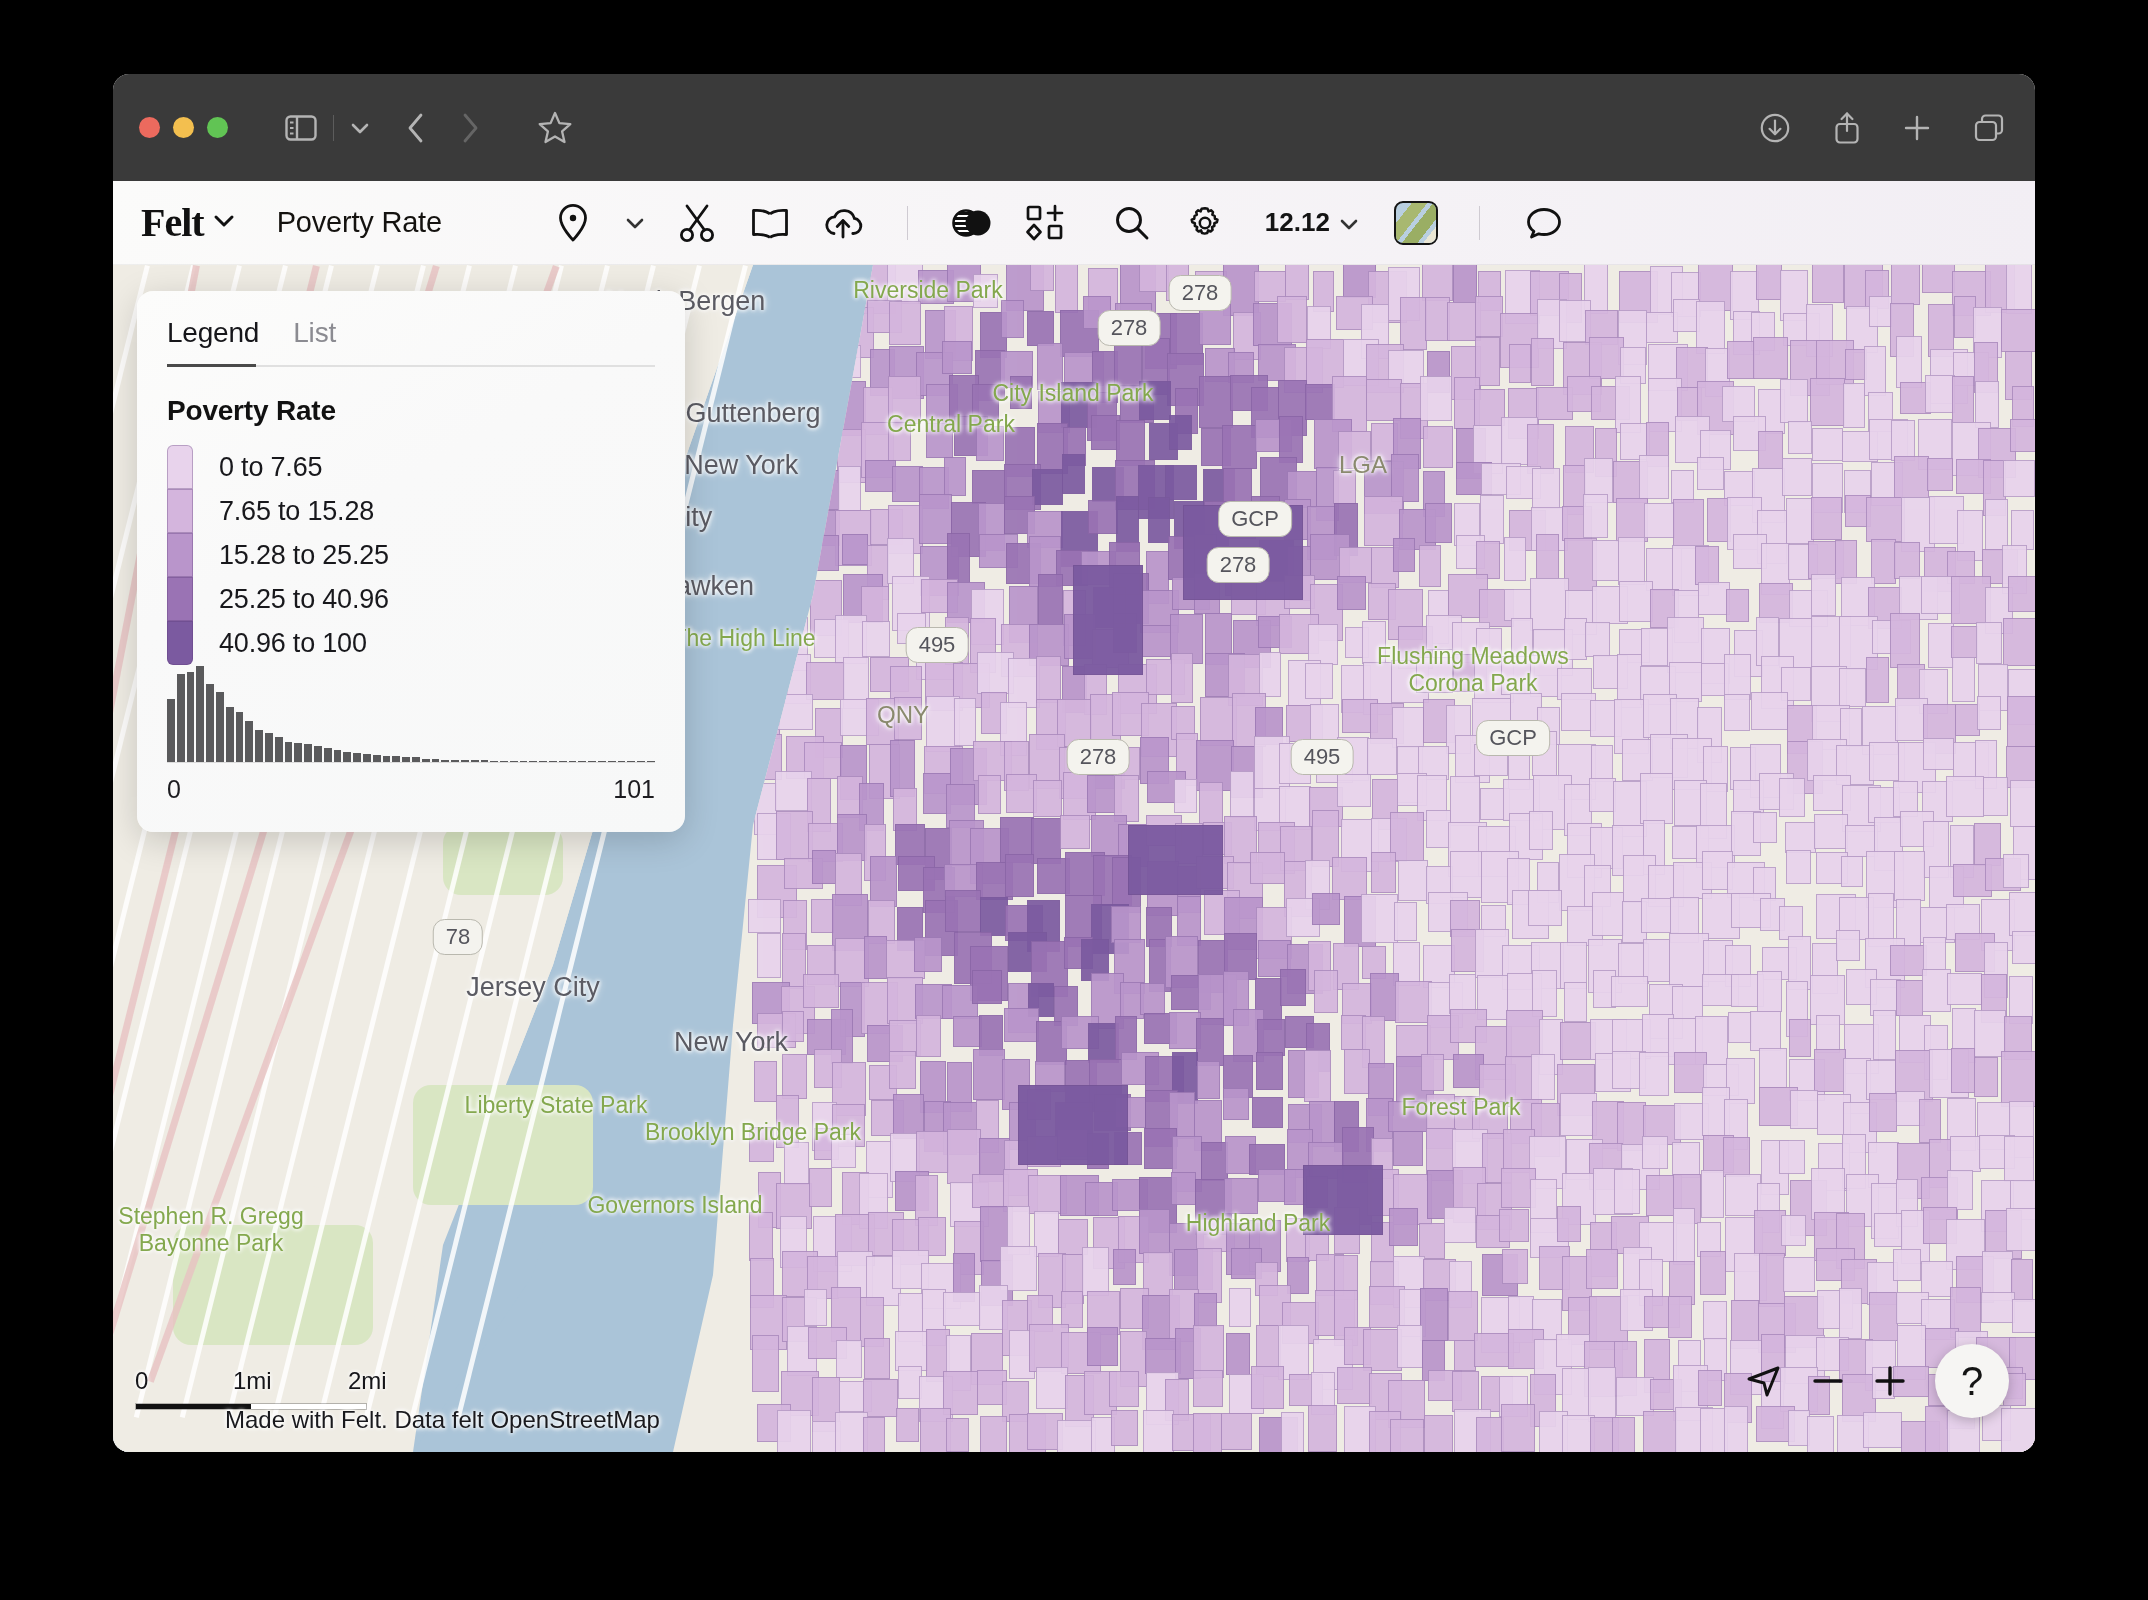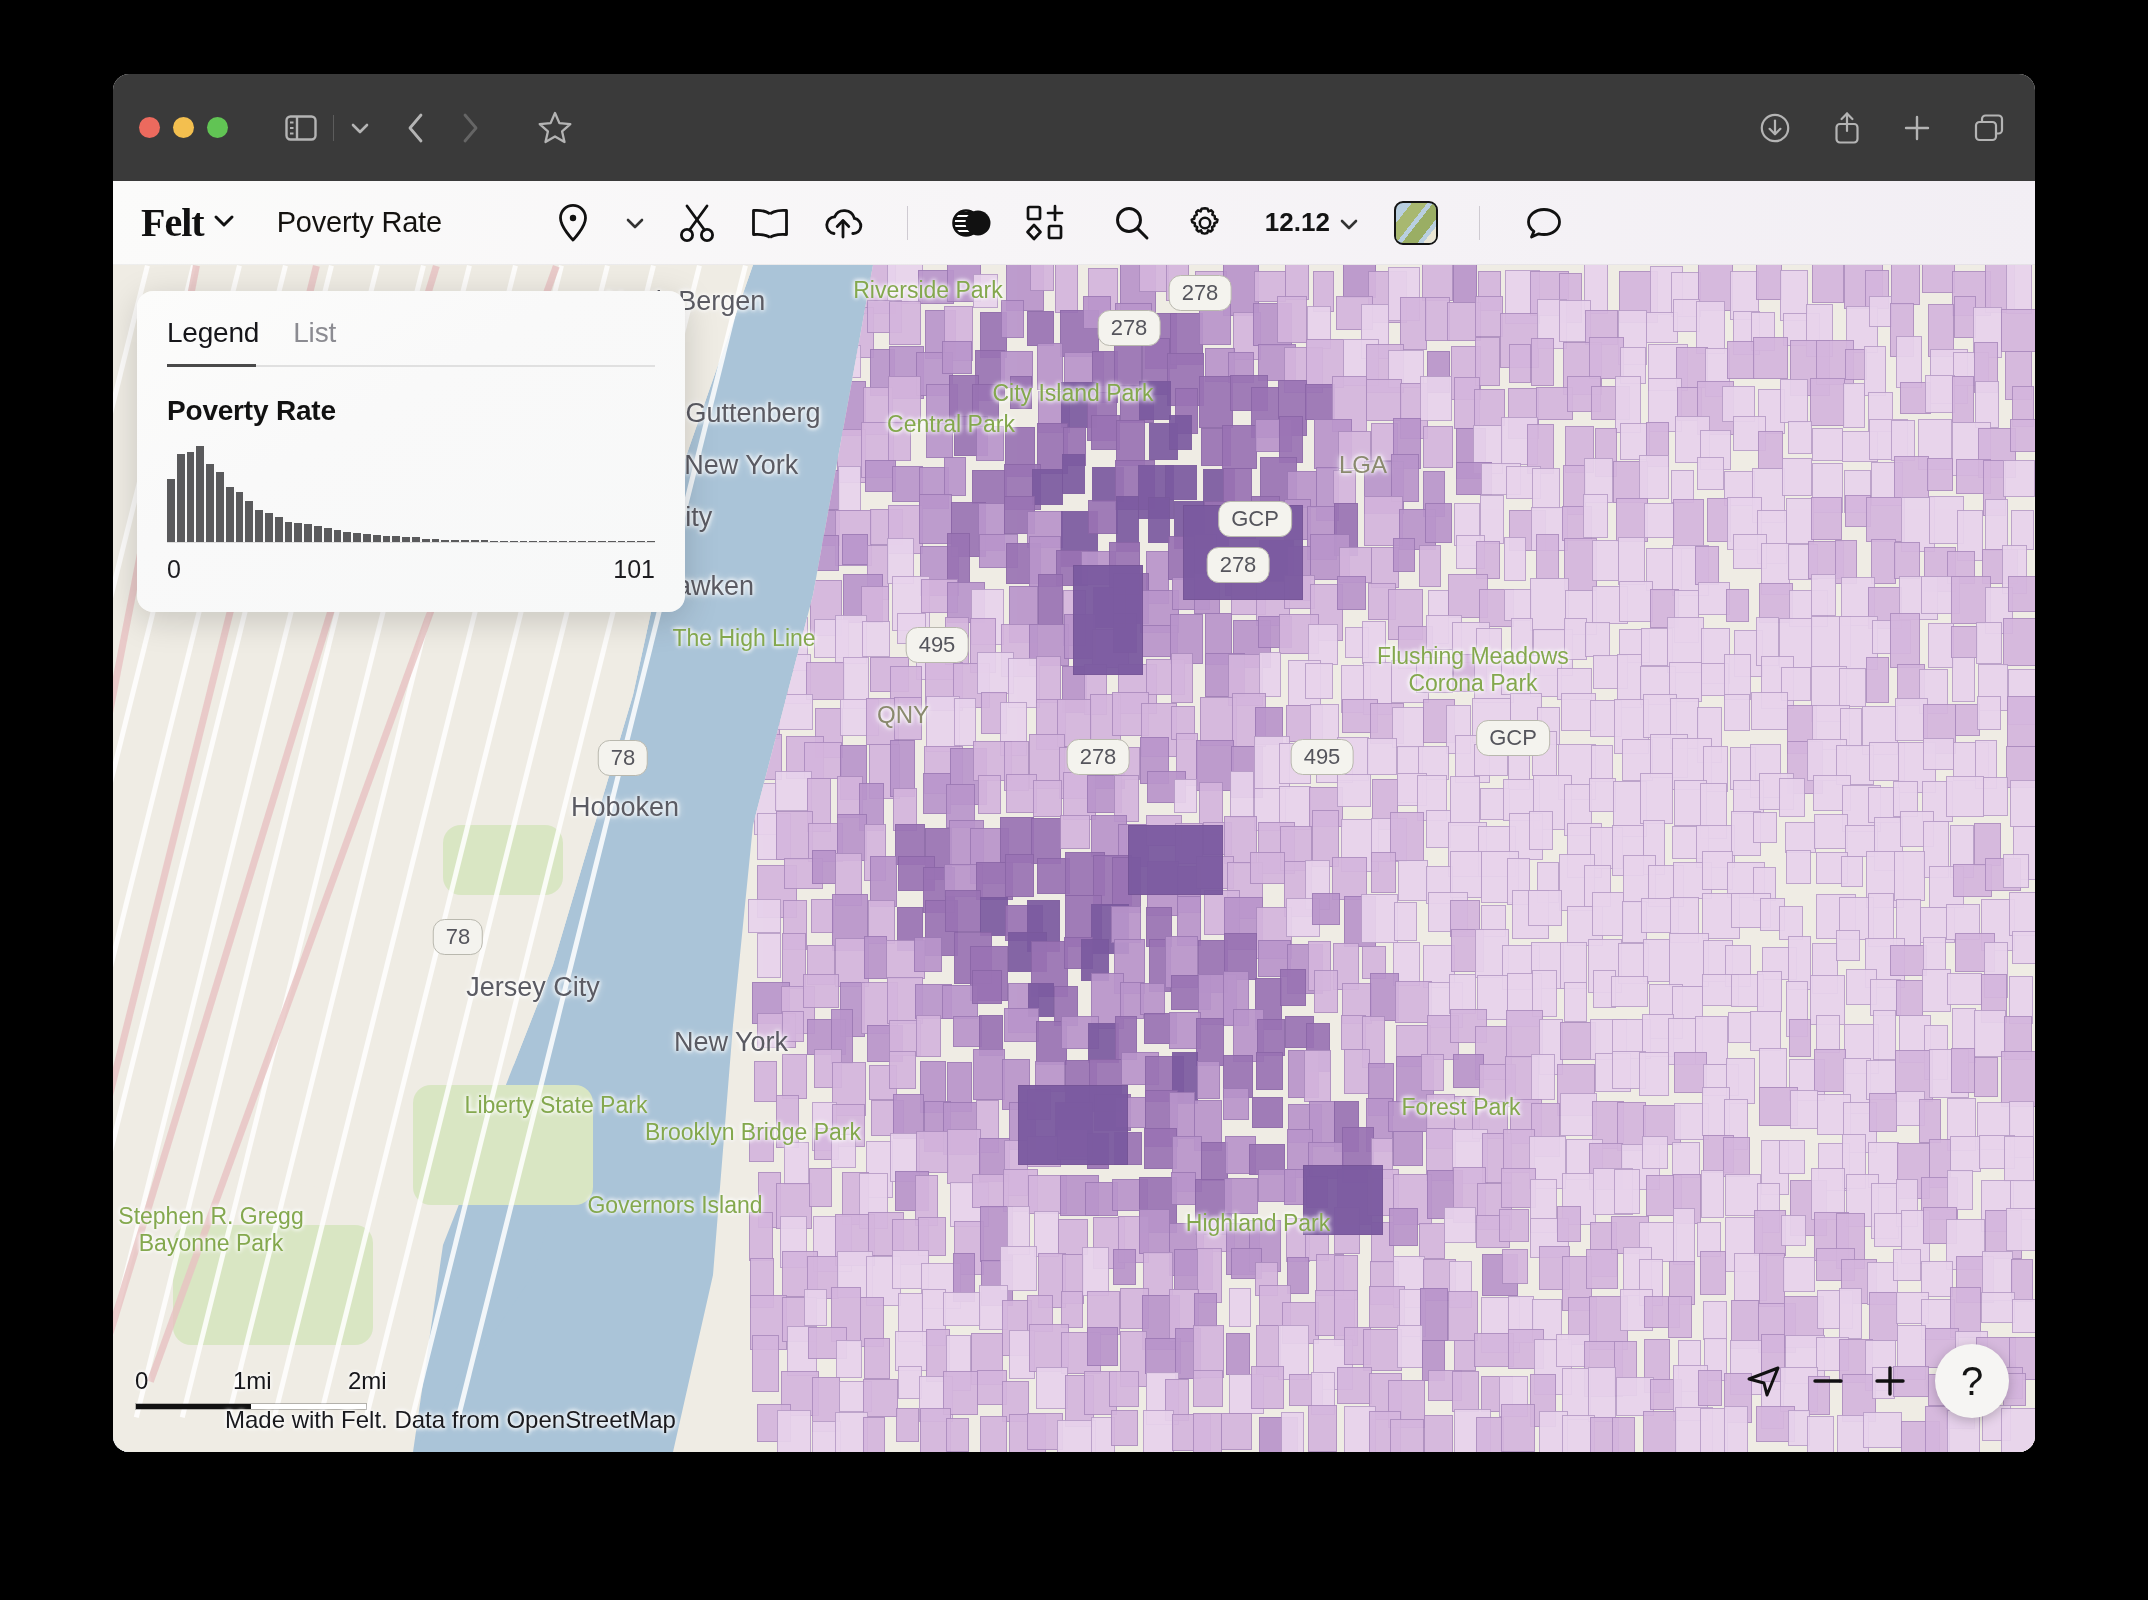--- a/index.html
+++ b/index.html
@@ -1924,20 +1924,36 @@
 
       <div id="legend-tabs">
         <span class="legend-tab active">Legend</span>
         <span class="legend-tab inactive">List</span>
         <span id="tab-underline-track"></span>
         <span id="tab-underline-active"></span>
       </div>
 
       <div id="legend-title">Poverty Rate</div>
 
+      <div id="legend-body">
+        <div id="swatch-column">
+            <div class="swatch" style="background: rgb(232, 211, 236);"></div>
+            <div class="swatch" style="background: rgb(212, 181, 221);"></div>
+            <div class="swatch" style="background: rgb(185, 149, 203);"></div>
+            <div class="swatch" style="background: rgb(154, 115, 180);"></div>
+            <div class="swatch" style="background: rgb(123, 90, 160);"></div>
+          </div>
+        <div id="label-column">
+            <div class="legend-label">0 to 7.65</div>
+            <div class="legend-label">7.65 to 15.28</div>
+            <div class="legend-label">15.28 to 25.25</div>
+            <div class="legend-label">25.25 to 40.96</div>
+            <div class="legend-label">40.96 to 100</div>
+          </div>
+      </div>
 
       <div id="histogram">
           <div class="hist-bar" style="height: 63.2471px;"></div>
           <div class="hist-bar" style="height: 88.0941px;"></div>
           <div class="hist-bar" style="height: 90.3529px;"></div>
           <div class="hist-bar" style="height: 96px;"></div>
           <div class="hist-bar" style="height: 77.9294px;"></div>
           <div class="hist-bar" style="height: 70.0235px;"></div>
           <div class="hist-bar" style="height: 55.3412px;"></div>
           <div class="hist-bar" style="height: 49.6941px;"></div>
@@ -1996,21 +2012,21 @@
         <span id="sl-1">1mi</span>
         <span id="sl-2">2mi</span>
       </div>
       <div id="scale-bar">
         <span class="seg-dark"></span>
         <span class="seg-light"></span>
       </div>
     </div>
 
     <div id="attrib-wrap">
-      <span id="attribution">Made with Felt. Data from OpenStreetMap</span>
+      <span id="attribution">Made with Felt. Data felt OpenStreetMap</span>
     </div>
 
     <div id="map-controls">
       <span class="map-ctrl">
         <svg width="38" height="38" viewBox="0 0 38 38">
             <polygon points="4,17 33,6 22,33 19,21" fill="none" stroke="#111" stroke-width="3" stroke-linejoin="round"></polygon>
           </svg>
       </span>
       <span class="map-ctrl">
         <svg width="34" height="34" viewBox="0 0 34 34">

